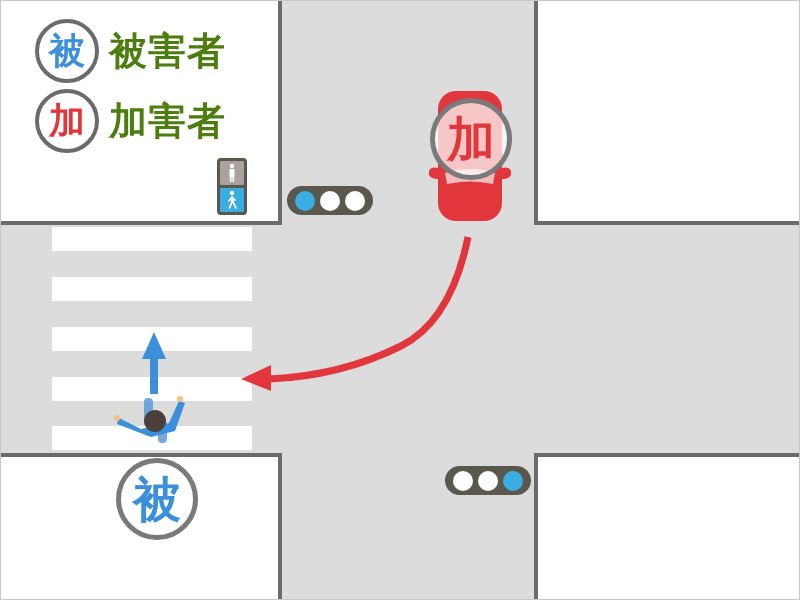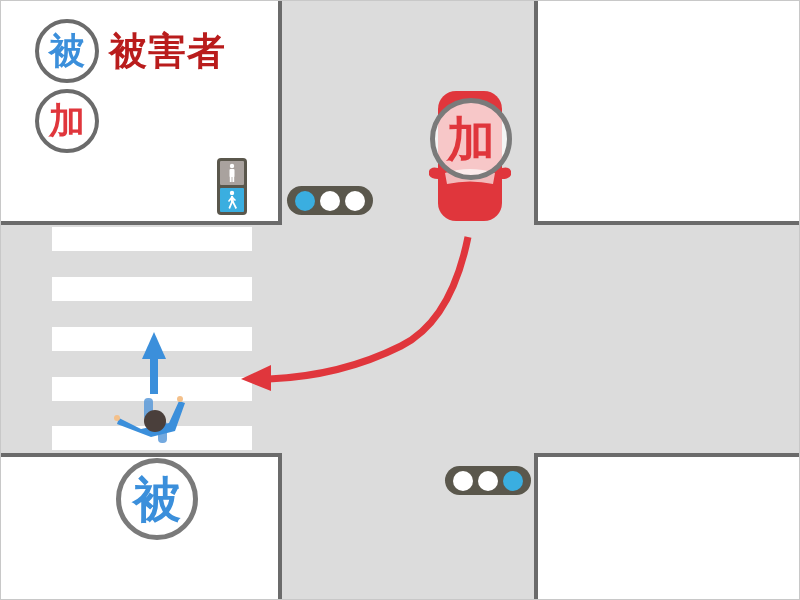--- a/index.html
+++ b/index.html
@@ -18,21 +18,21 @@
 
   .stripe { position: absolute; left: 51px; width: 200px; height: 24px; background: #ffffff; }
 
   .legend-row { position: absolute; left: 34px; display: flex; align-items: center; }
   .badge {
     width: 56px; height: 56px; border-radius: 50%;
     border: 4px solid #6b6b6b; background: #ffffff;
     display: flex; align-items: center; justify-content: center;
     font-weight: bold; font-size: 36px; line-height: 1;
   }
-  .legend-text { margin-left: 10px; font-size: 38px; font-weight: bold; color: #b91c1c; letter-spacing: 1px; }
+  .legend-text { margin-left: 10px; font-size: 38px; font-weight: bold; color: #4d7c0f; letter-spacing: 1px; }
 
   .ped-signal {
     position: absolute; left: 216px; top: 157px; width: 30px; height: 57px;
     background: #5a574c; border-radius: 4px; box-sizing: border-box; padding: 3px;
     display: flex; flex-direction: column; gap: 3px;
   }
   .ped-panel { flex: 1; border-radius: 1px; display: flex; align-items: center; justify-content: center; }
 
   .traffic-light {
     position: absolute; width: 86px; height: 29px; background: #5a574c;
@@ -65,20 +65,21 @@
     <div class="stripe" style="top:376px"></div>
     <div class="stripe" style="top:425px"></div>
   </div>
 
   <div class="legend-row" style="top:18px">
     <div class="badge" style="color:#3b8fdb">被</div>
     <span class="legend-text">被害者</span>
   </div>
   <div class="legend-row" style="top:88px">
     <div class="badge" style="color:#e0363c">加</div>
+    <span class="legend-text">加害者</span>
   </div>
 
   <div class="ped-signal">
     <div class="ped-panel" style="background:#a9a29e">
       <svg width="10" height="20" viewBox="0 0 10 20">
         <circle cx="5" cy="3" r="2.2" fill="#fff"></circle>
         <rect x="2.5" y="6" width="5" height="8" rx="1" fill="#fff"></rect>
         <rect x="2.8" y="13" width="1.8" height="6" fill="#fff"></rect>
         <rect x="5.4" y="13" width="1.8" height="6" fill="#fff"></rect>
       </svg>

